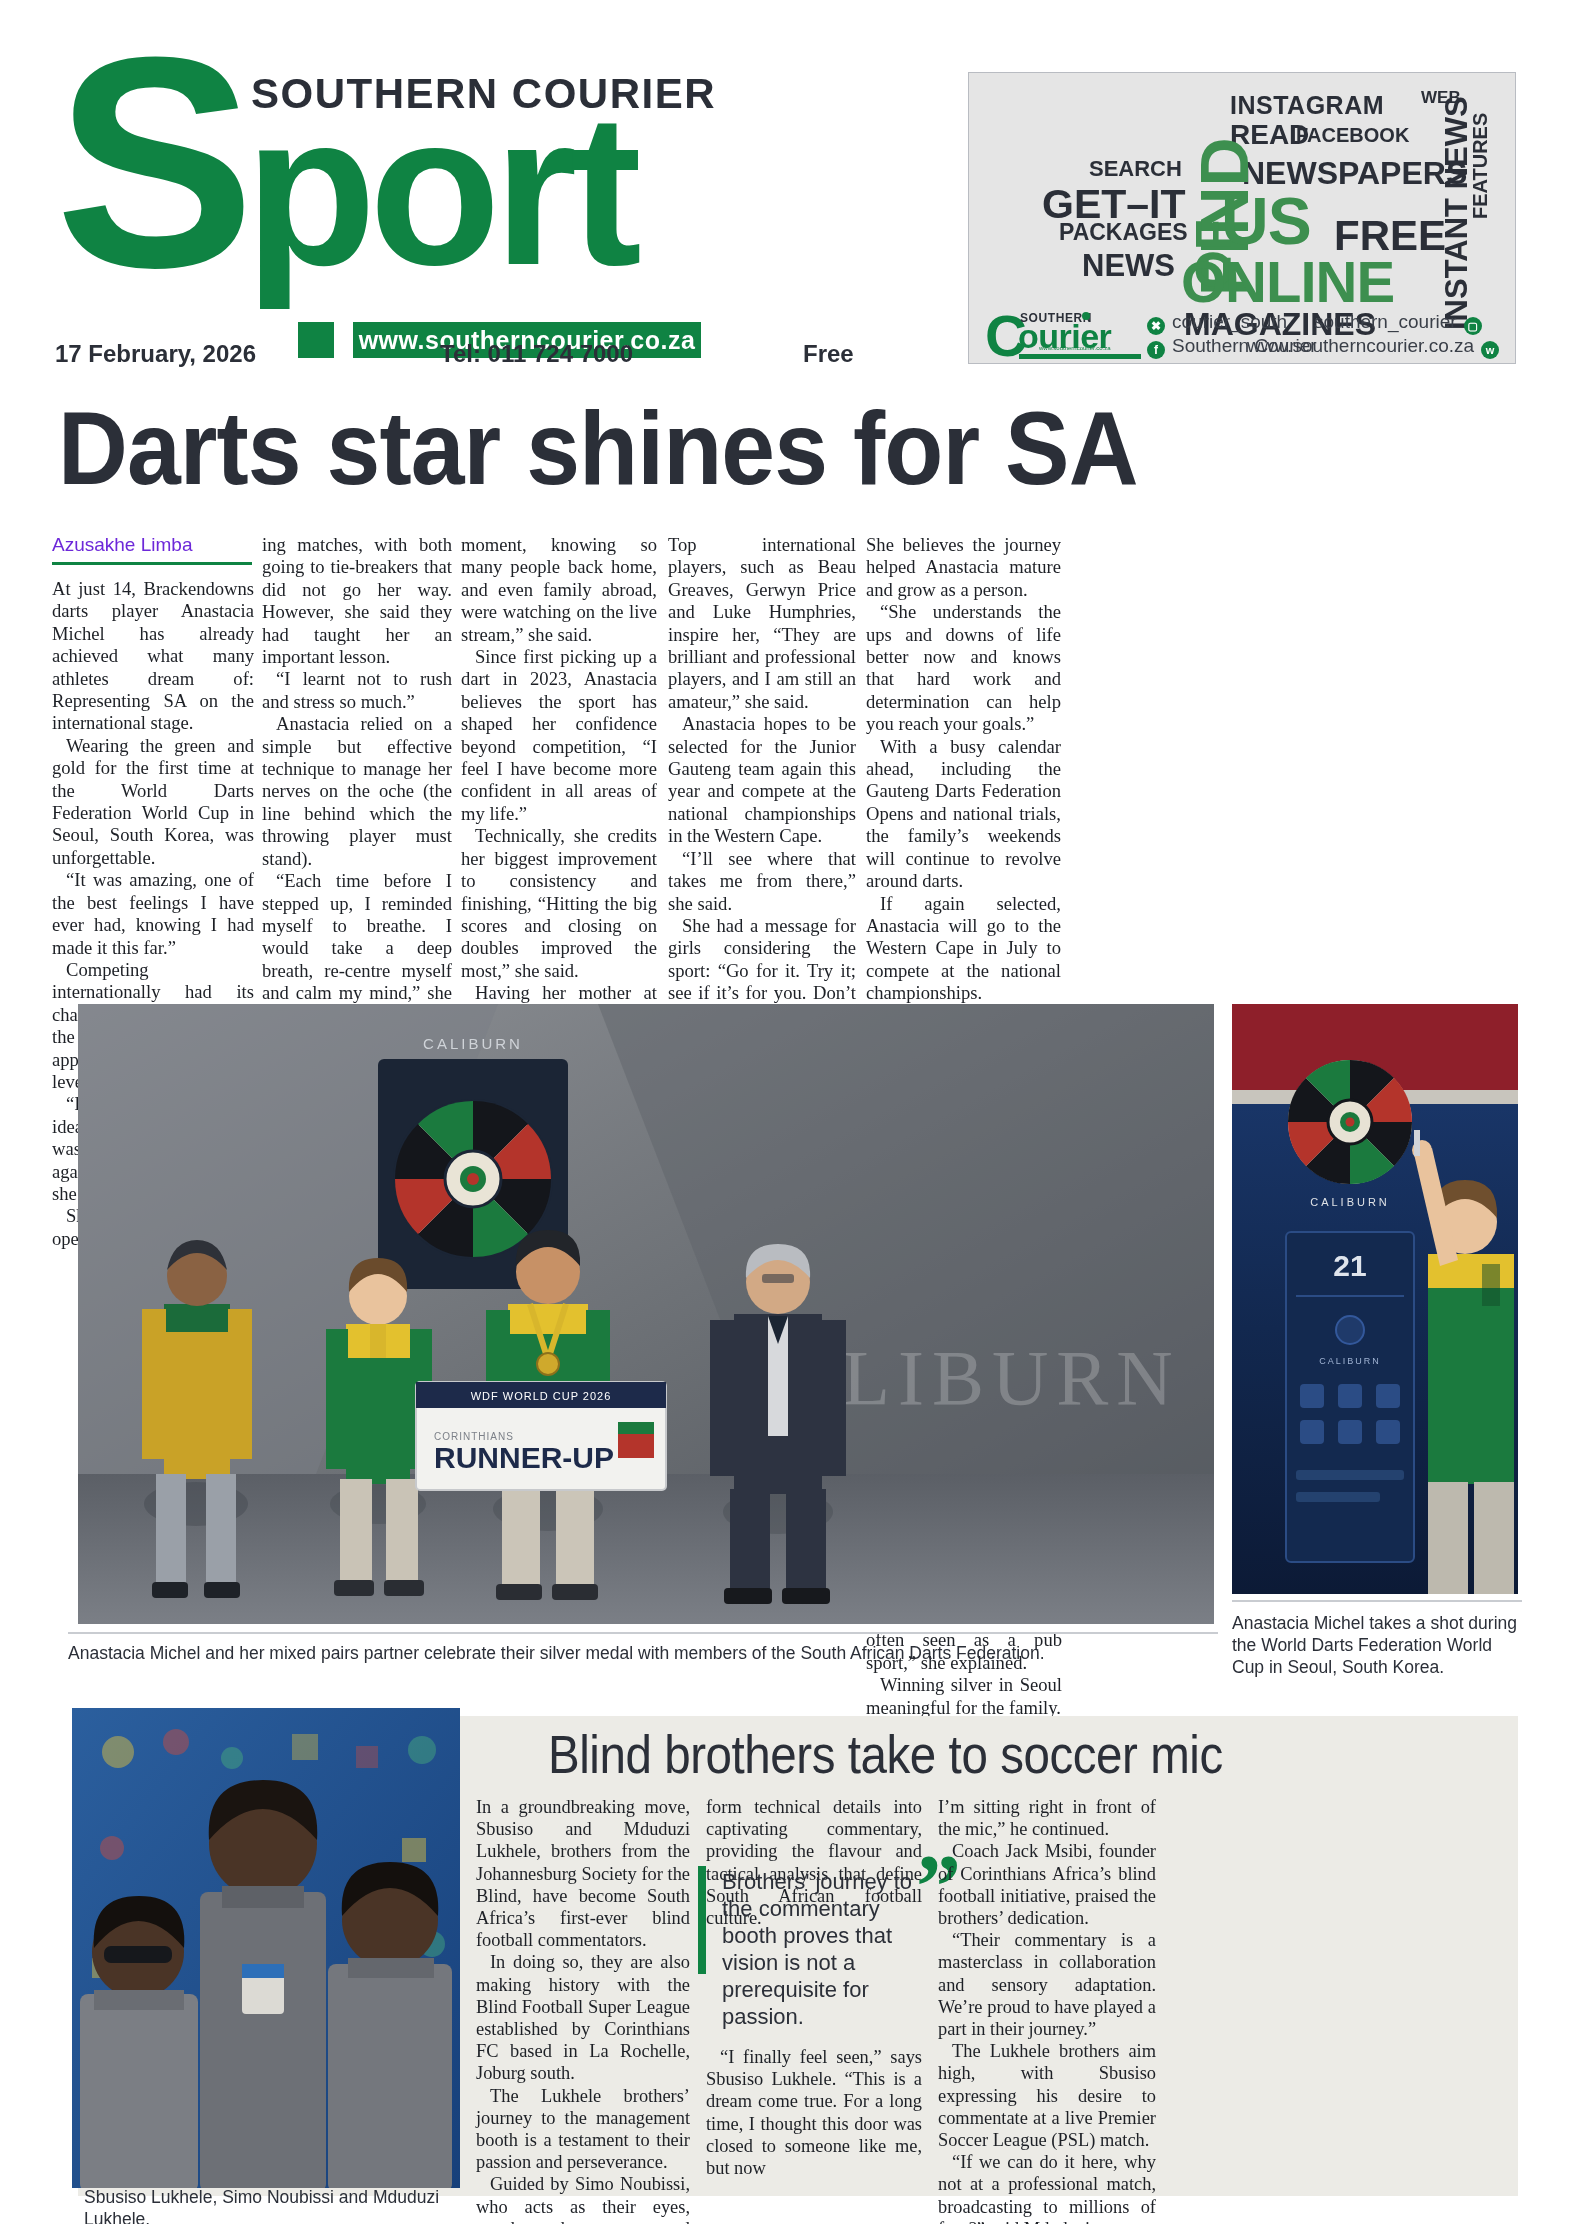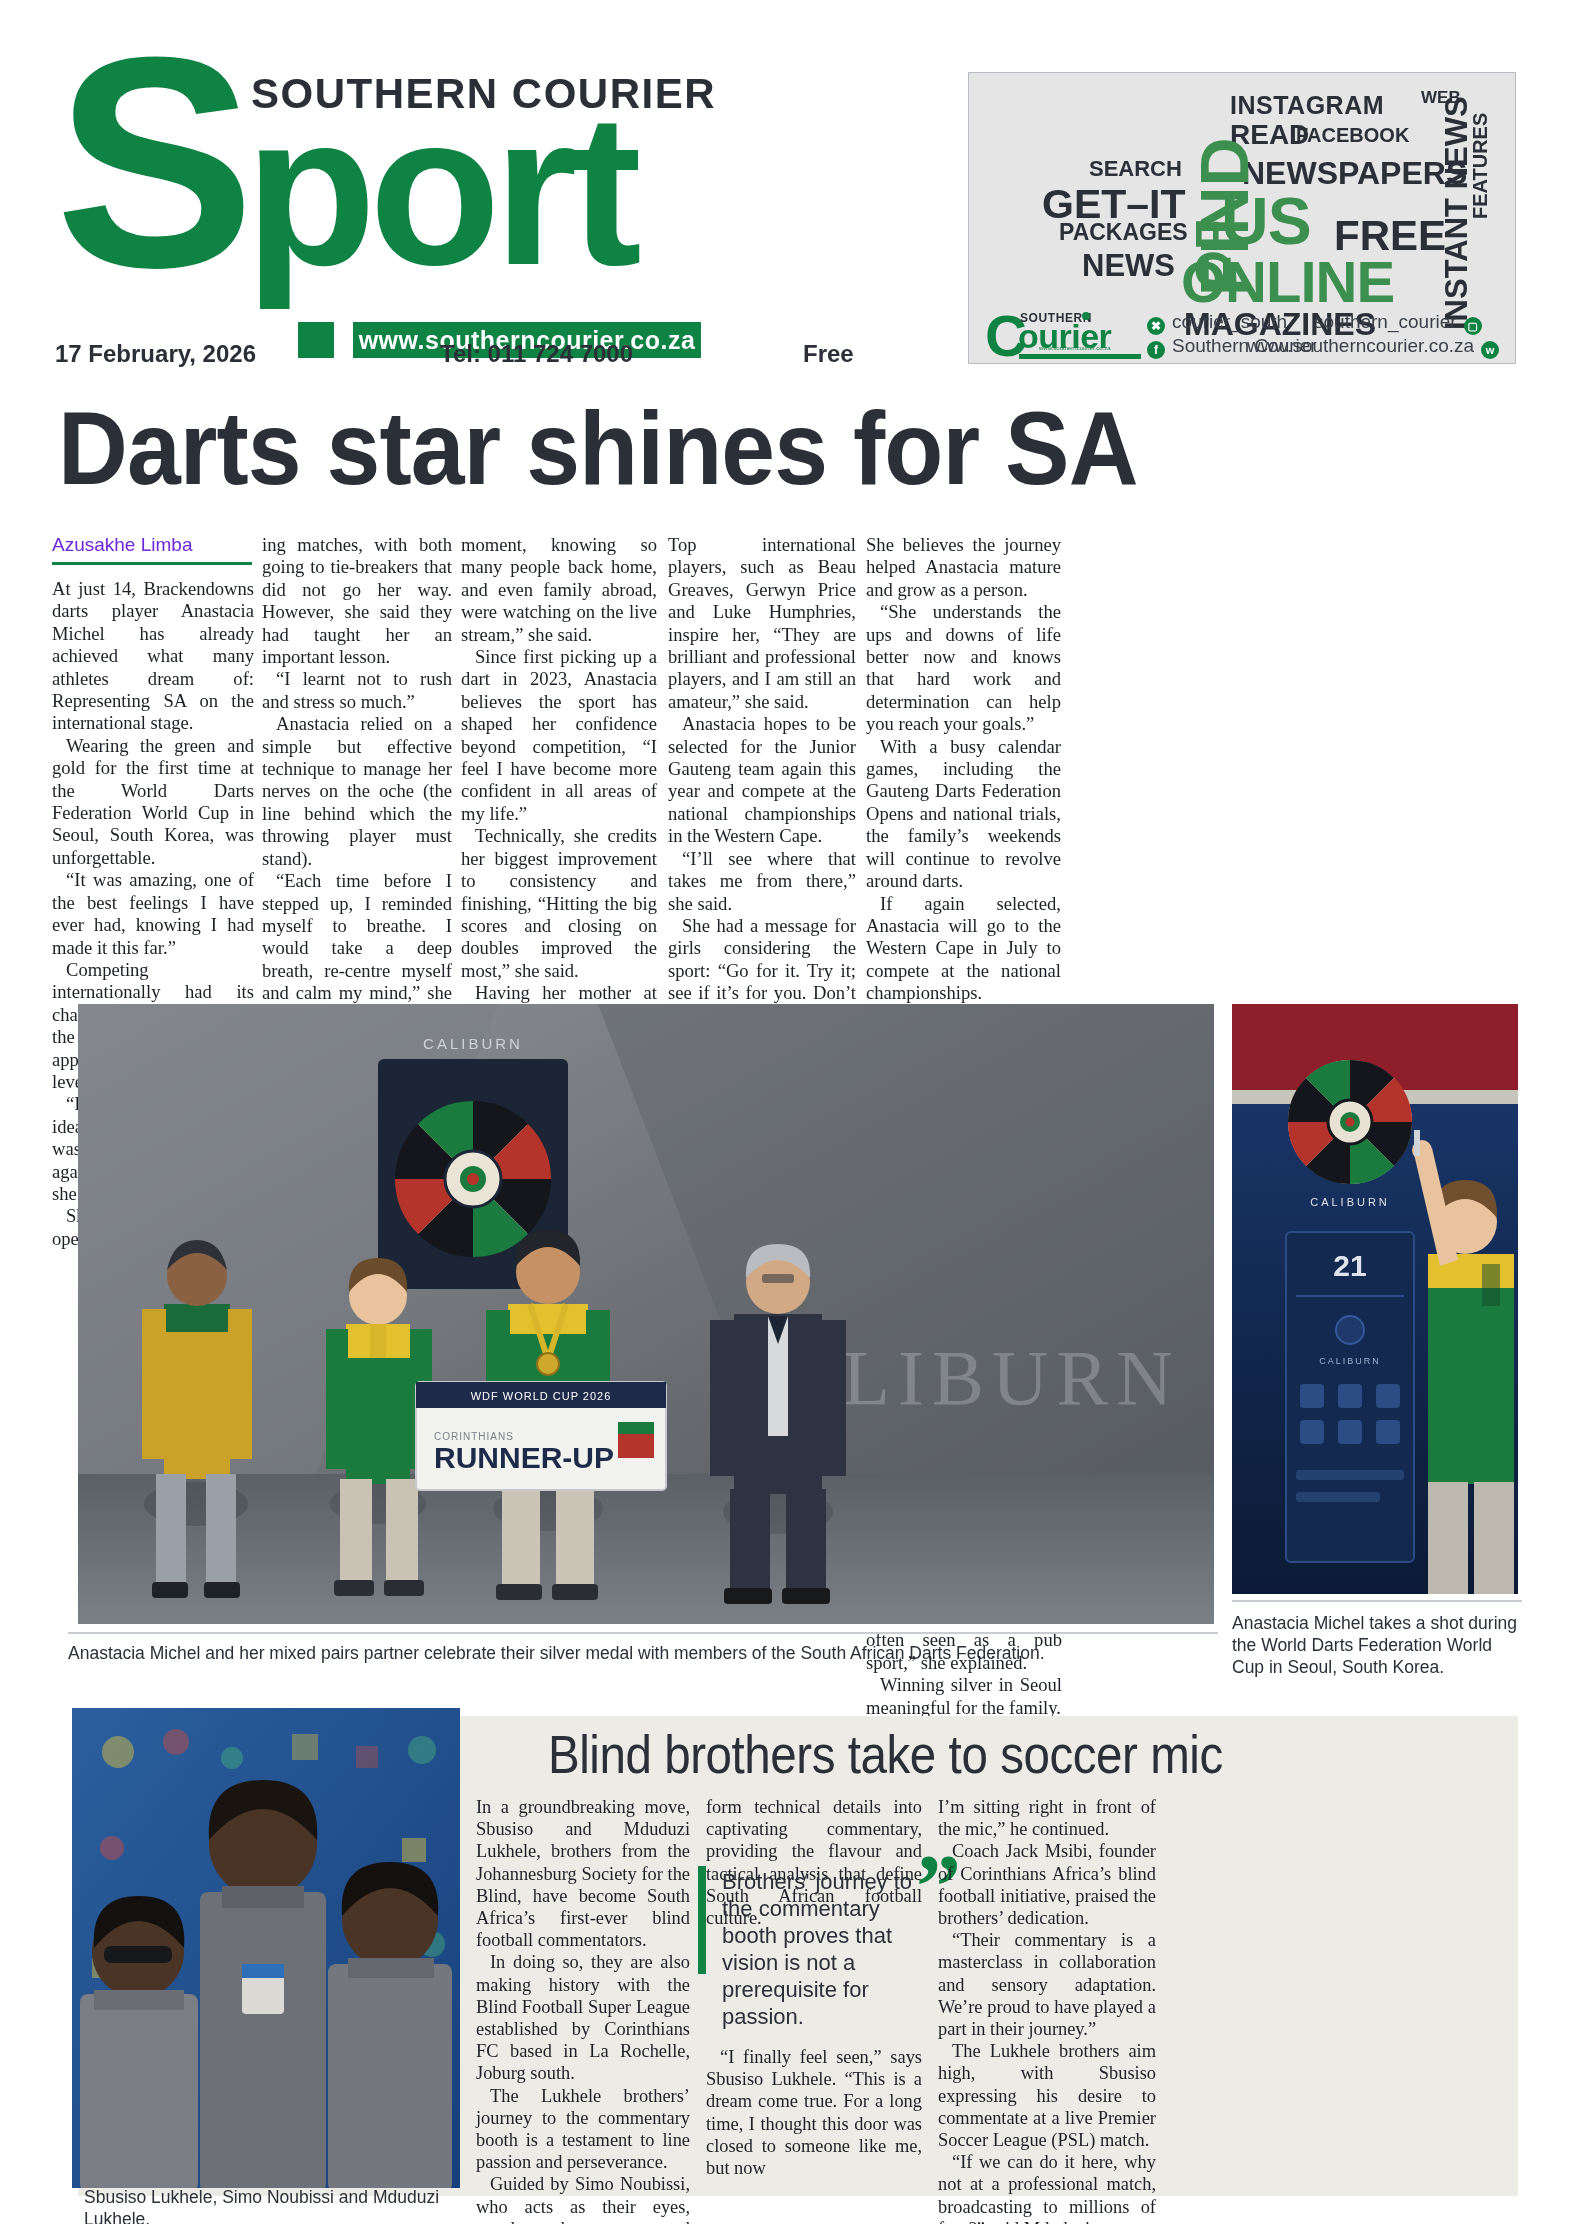--- a/index.html
+++ b/index.html
@@ -268,21 +268,21 @@
     <p>She had a message for girls considering the sport: “Go for it. Try it; see if it’s for you. Don’t get disheartened if the darts don’t land where you want them to. Practice; you will get there.”</p>
     <h4>A proud parent</h4>
     <p class="first">For Anastacia’s mother, Nicci, watching her daughter represent SA at such a young age was emotional.</p>
     <p>“It was a once-in-a-lifetime moment. I was a proud mom. She has made me beyond proud,” she said.</p>
     <p>She realised darts was more than a hobby when Anastacia was selected for the Junior Gauteng team in 2024. Since then, the family has supported her development.</p>
   </div>
 
   <div class="col a1c5">
     <p class="first">She believes the journey helped Anastacia mature and grow as a person.</p>
     <p>“She understands the ups and downs of life better now and knows that hard work and determination can help you reach your goals.”</p>
-    <p>With a busy calendar games, including the Gauteng Darts Federation Opens and national trials, the family’s weekends will continue to revolve around darts.</p>
+    <p>With a busy calendar ahead, including the Gauteng Darts Federation Opens and national trials, the family’s weekends will continue to revolve around darts.</p>
     <p>If again selected, Anastacia will go to the Western Cape in July to compete at the national championships.</p>
     <p>“I just hope darts always remains a passion for her. If she continues to enjoy the sport, I believe she can achieve any goal she sets for herself,” her mother said.</p>
   </div>
 
   <div class="col" style="left:866px; top:1002px; width:196px;">
     <p>“We’ve made sure she has the right equipment and a space to practise at home, and take her to almost every event. Through all the ups and downs, we are there to guide her,” she said.</p>
     <p>Balancing school, training and competitions takes discipline, something Anastacia developed early on.</p>
     <p>“She completes her schoolwork before practice or events and, through good time management, has excelled academically and in darts,” her mother said.</p>
     <p>Supporting a young athlete at an international level has challenges, particularly financial ones.</p>
     <p>“Federations do assist, but sponsorships are difficult because darts is often seen as a pub sport,” she explained.</p>
@@ -521,21 +521,21 @@
       </svg>
     </div>
 
     <div class="cap cap-art2">Sbusiso Lukhele, Simo Noubissi and Mduduzi Lukhele.</div>
 
     <div class="headline-2">Blind brothers take to soccer mic</div>
 
     <div class="a2col a2c1">
       <p class="first">In a groundbreaking move, Sbusiso and Mduduzi Lukhele, brothers from the Johannesburg Society for the Blind, have become South Africa’s first-ever blind football commentators.</p>
       <p>In doing so, they are also making history with the Blind Football Super League established by Corinthians FC based in La Rochelle, Joburg south.</p>
-      <p>The Lukhele brothers’ journey to the commentary booth is a testament to line passion and perseverance.</p>
+      <p>The Lukhele brothers’ journey to the management booth is a testament to their passion and perseverance.</p>
       <p>Guided by Simo Noubissi, who acts as their eyes, watches the game, and relays what takes place to the two visually impaired gentlemen, who then trans-</p>
     </div>
 
     <div class="a2col a2c2">
       <p class="first">form technical details into captivating commentary, providing the flavour and tactical analysis that define South African football culture.</p>
     </div>
 
     <div class="a2col" style="left:628px; top:330px; width:216px;">
       <p>“I finally feel seen,” says Sbusiso Lukhele. “This is a dream come true. For a long time, I thought this door was closed to someone like me, but now</p>
     </div>

